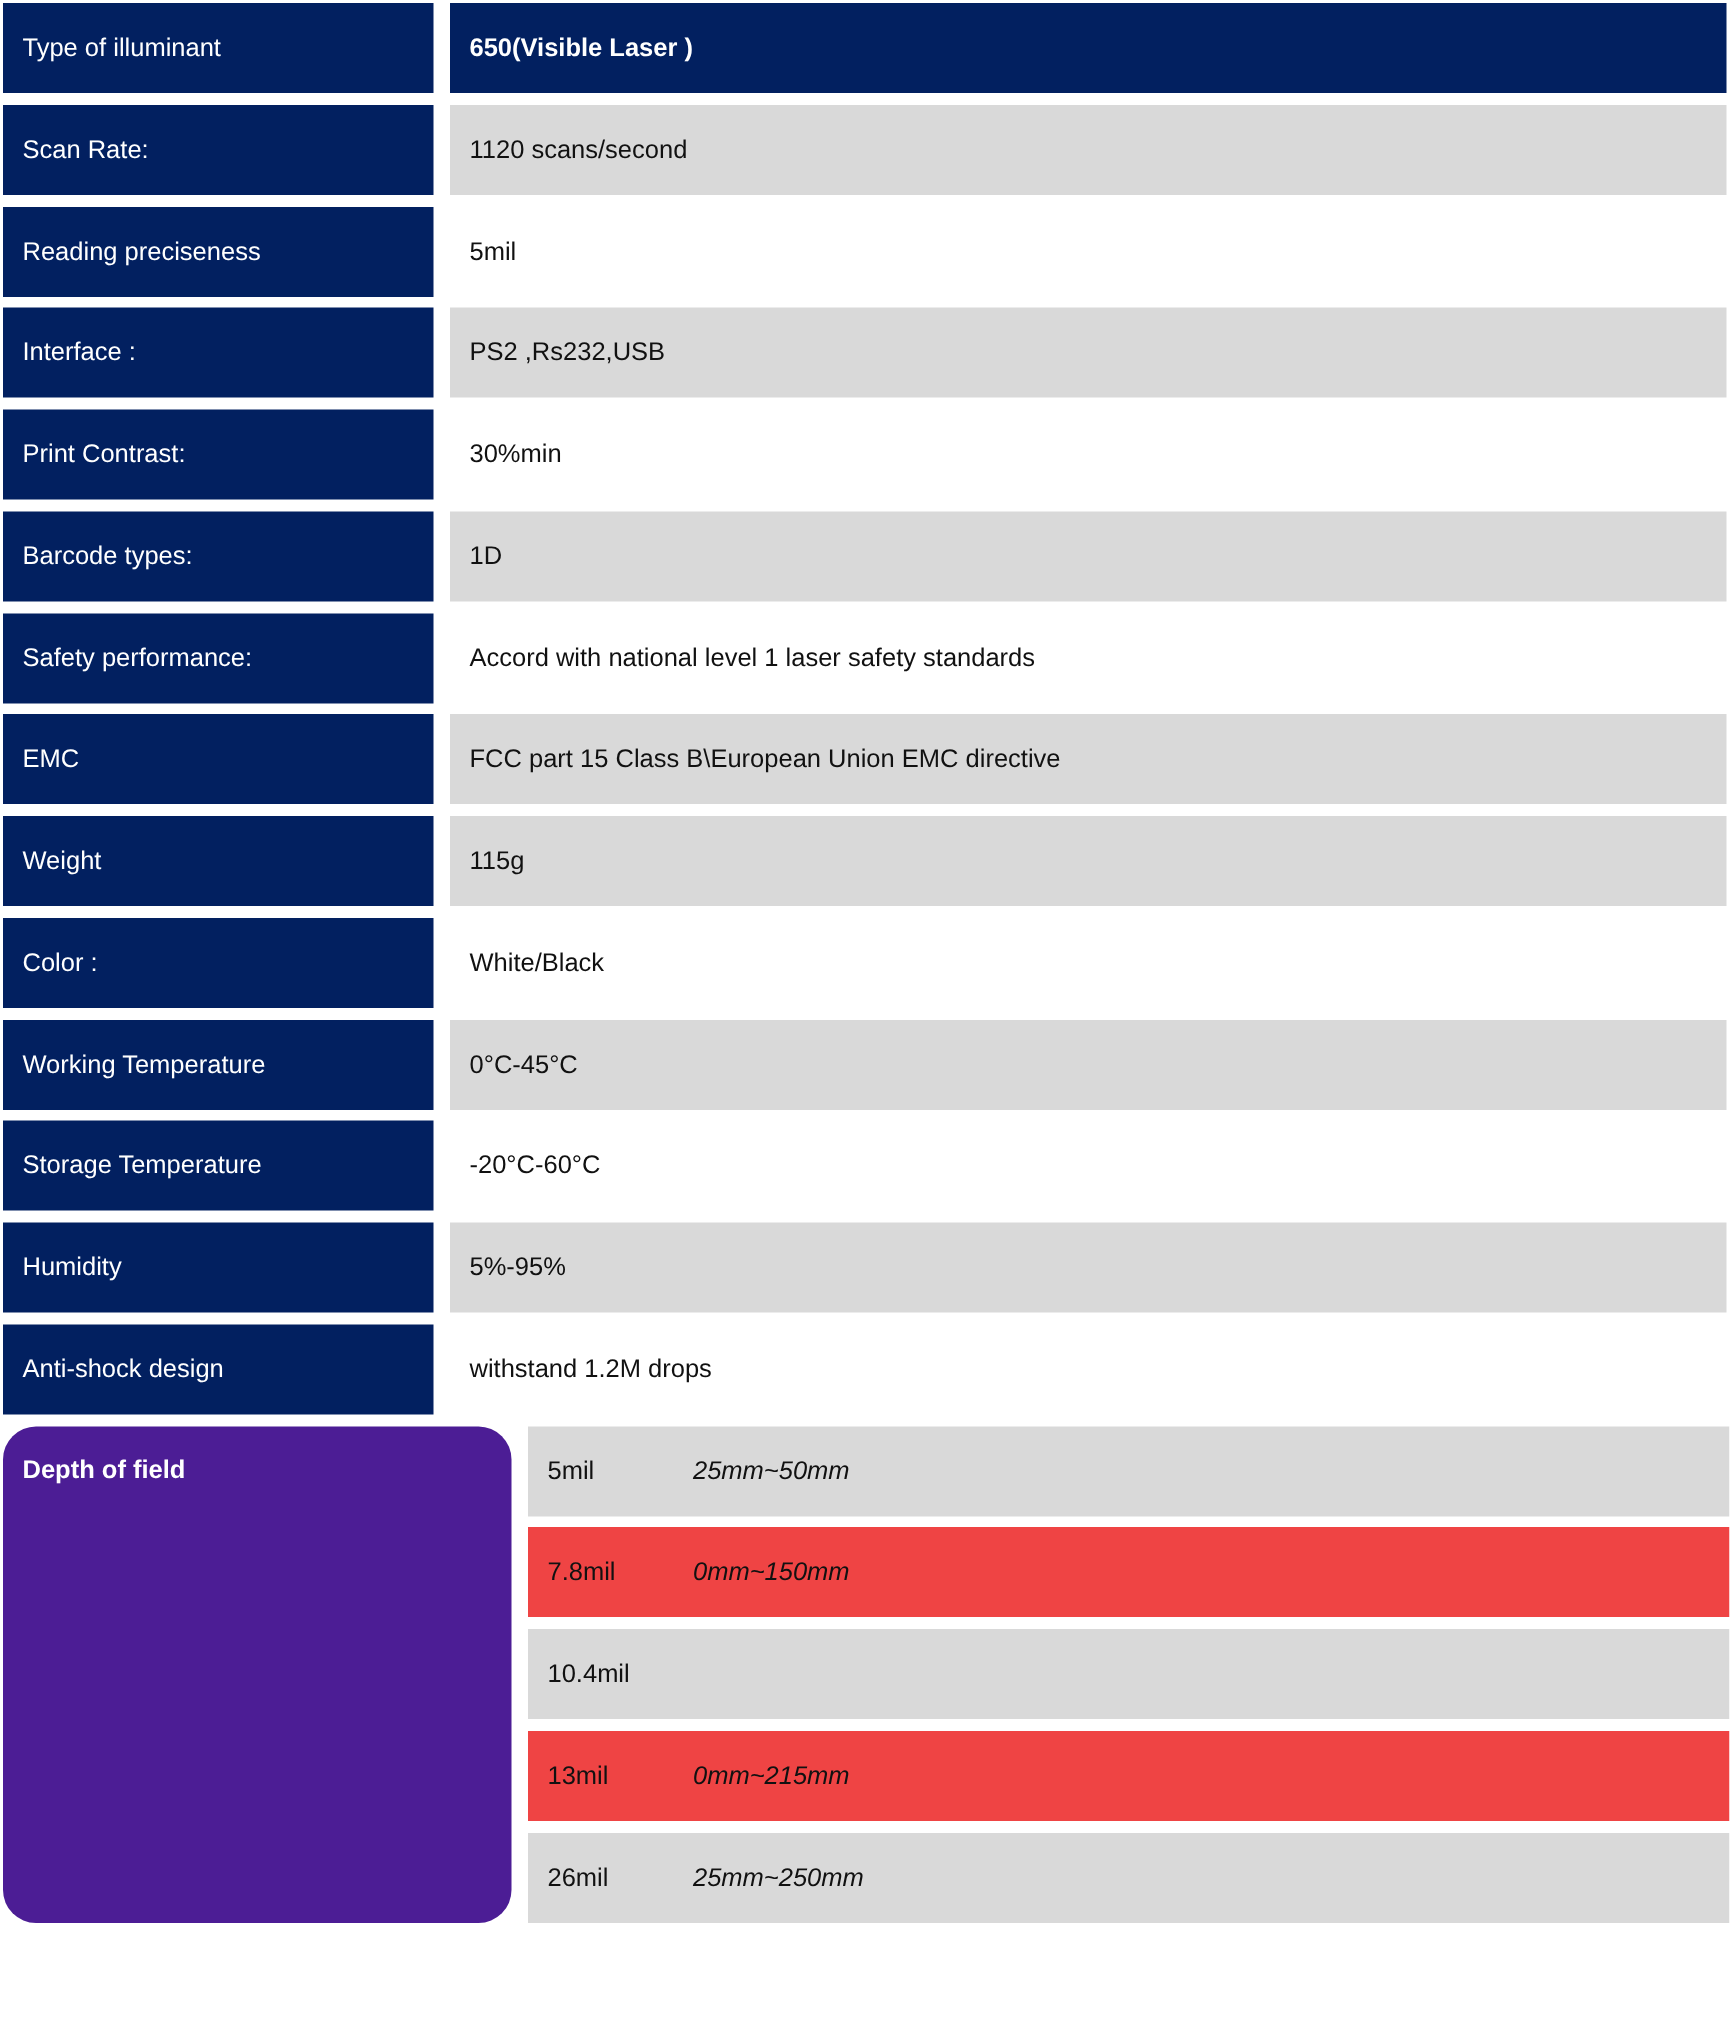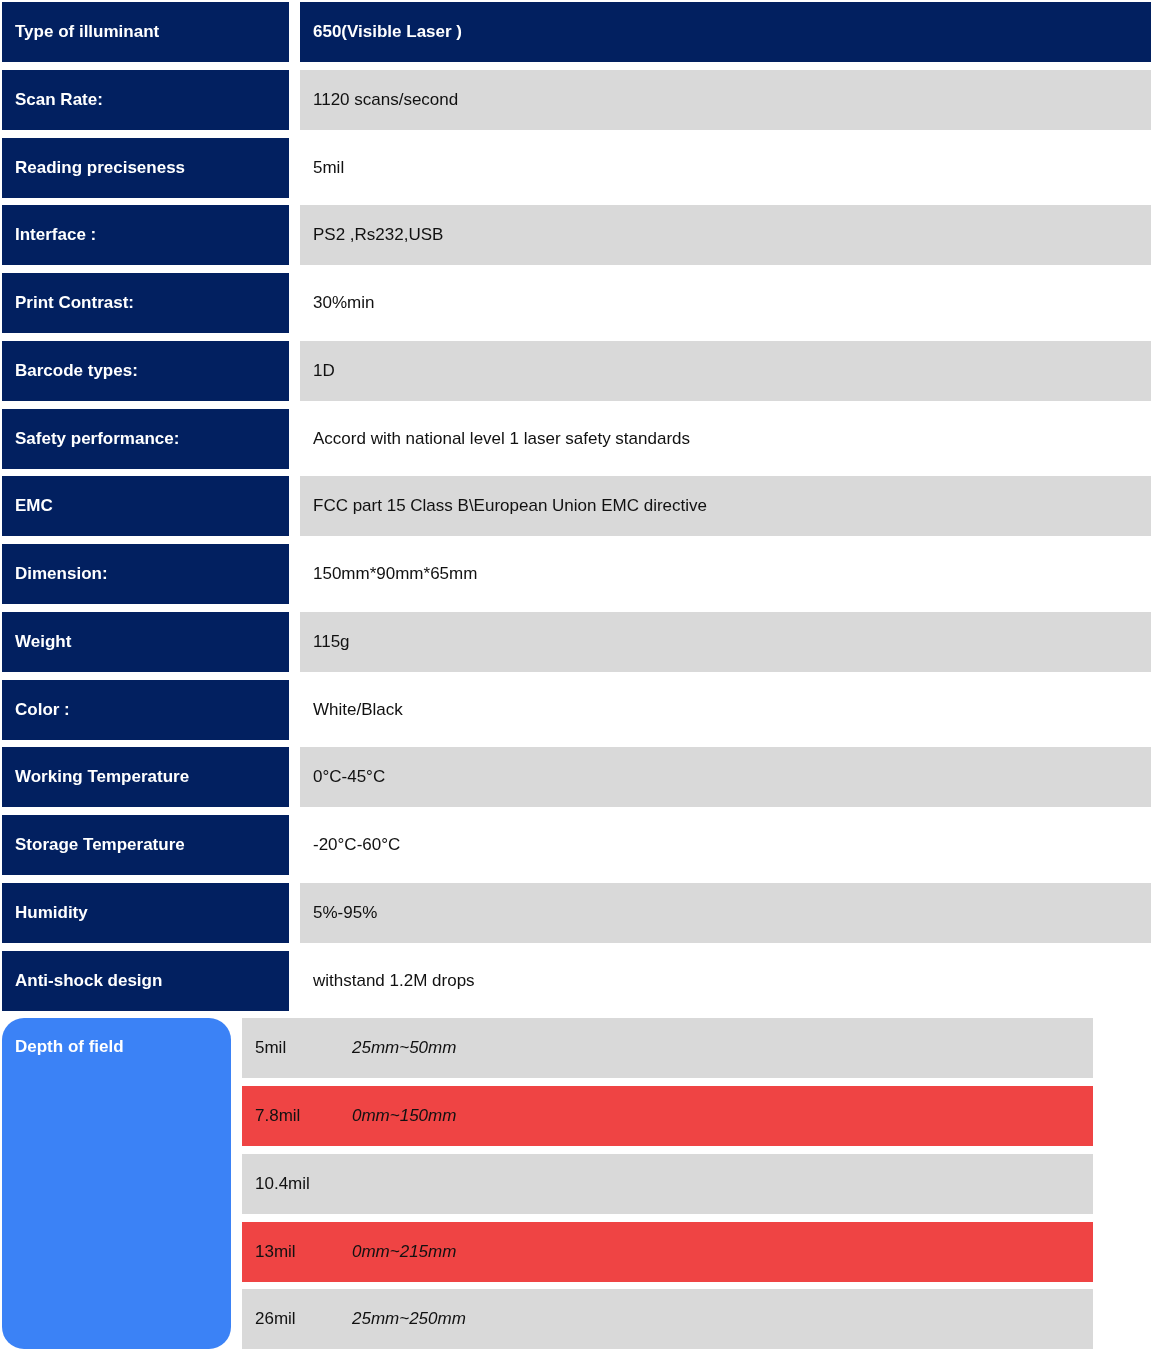--- a/index.html
+++ b/index.html
@@ -23,21 +23,21 @@
   .row-unit {
     display: flex;
     height: 60px;
     margin-bottom: 7.75px;
   }
   .cell-label {
     width: 287px;
     box-sizing: border-box;
     background: #022060;
     color: #ffffff;
-    font-weight: bold;
+    font-weight: normal;
     font-size: 17px;
     display: flex;
     align-items: center;
     padding-left: 13px;
     flex-shrink: 0;
   }
   .col-gap {
     width: 11px;
     flex-shrink: 0;
   }
@@ -56,23 +56,23 @@
   .row-unit.style-navy .cell-value {
     background: #022060;
     color: #ffffff;
     font-weight: bold;
   }
   
   .dof-block {
     display: flex;
   }
   .dof-label-cell {
-    width: 229px;
-    box-sizing: border-box;
-    background: #3b82f6;
+    width: 339px;
+    box-sizing: border-box;
+    background: #4c1d95;
     color: #ffffff;
     font-weight: bold;
     font-size: 17px;
     padding-left: 13px;
     padding-top: 19px;
     flex-shrink: 0;
     height: 331px;
     border-radius: 22px;
   }
   .dof-rows {
@@ -146,25 +146,20 @@
     <div class="col-gap"></div>
     <div class="cell-value">Accord with national level 1 laser safety standards</div>
   </div>
 
   <div class="row-unit style-gray">
     <div class="cell-label">EMC</div>
     <div class="col-gap"></div>
     <div class="cell-value"> FCC part 15 Class B\European Union EMC directive</div>
   </div>
 
-  <div class="row-unit style-white">
-    <div class="cell-label">Dimension:</div>
-    <div class="col-gap"></div>
-    <div class="cell-value">150mm*90mm*65mm</div>
-  </div>
 
   <div class="row-unit style-gray">
     <div class="cell-label">Weight</div>
     <div class="col-gap"></div>
     <div class="cell-value">115g</div>
   </div>
 
   <div class="row-unit style-white">
     <div class="cell-label">Color :</div>
     <div class="col-gap"></div>

